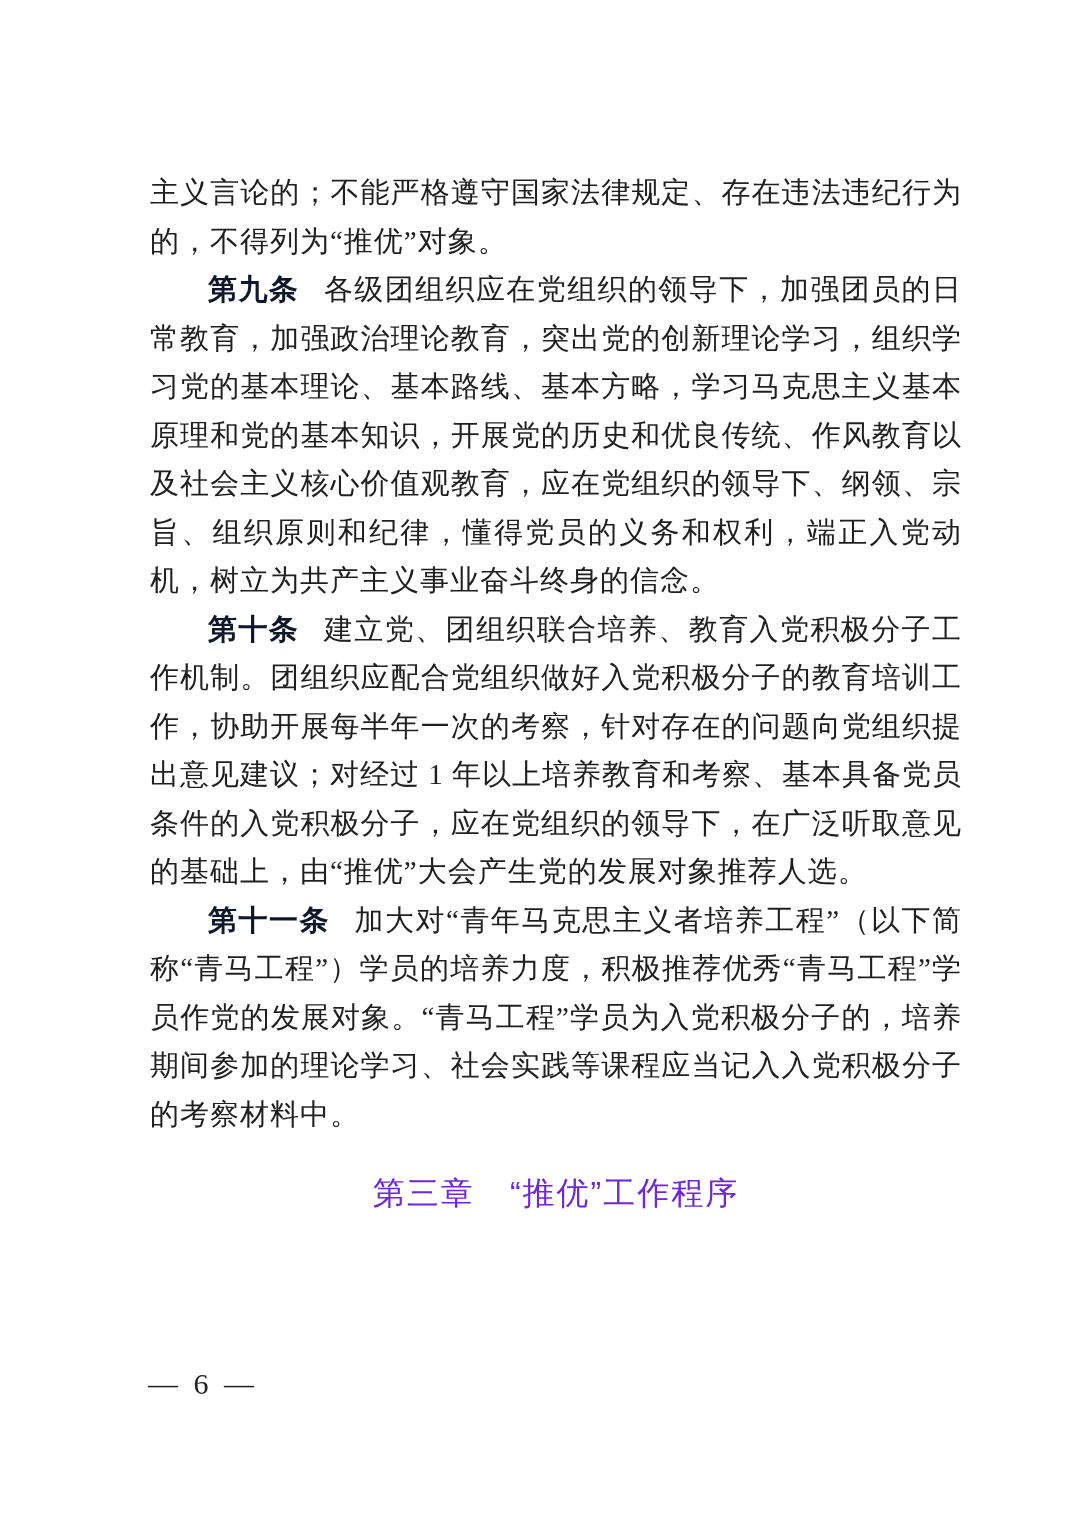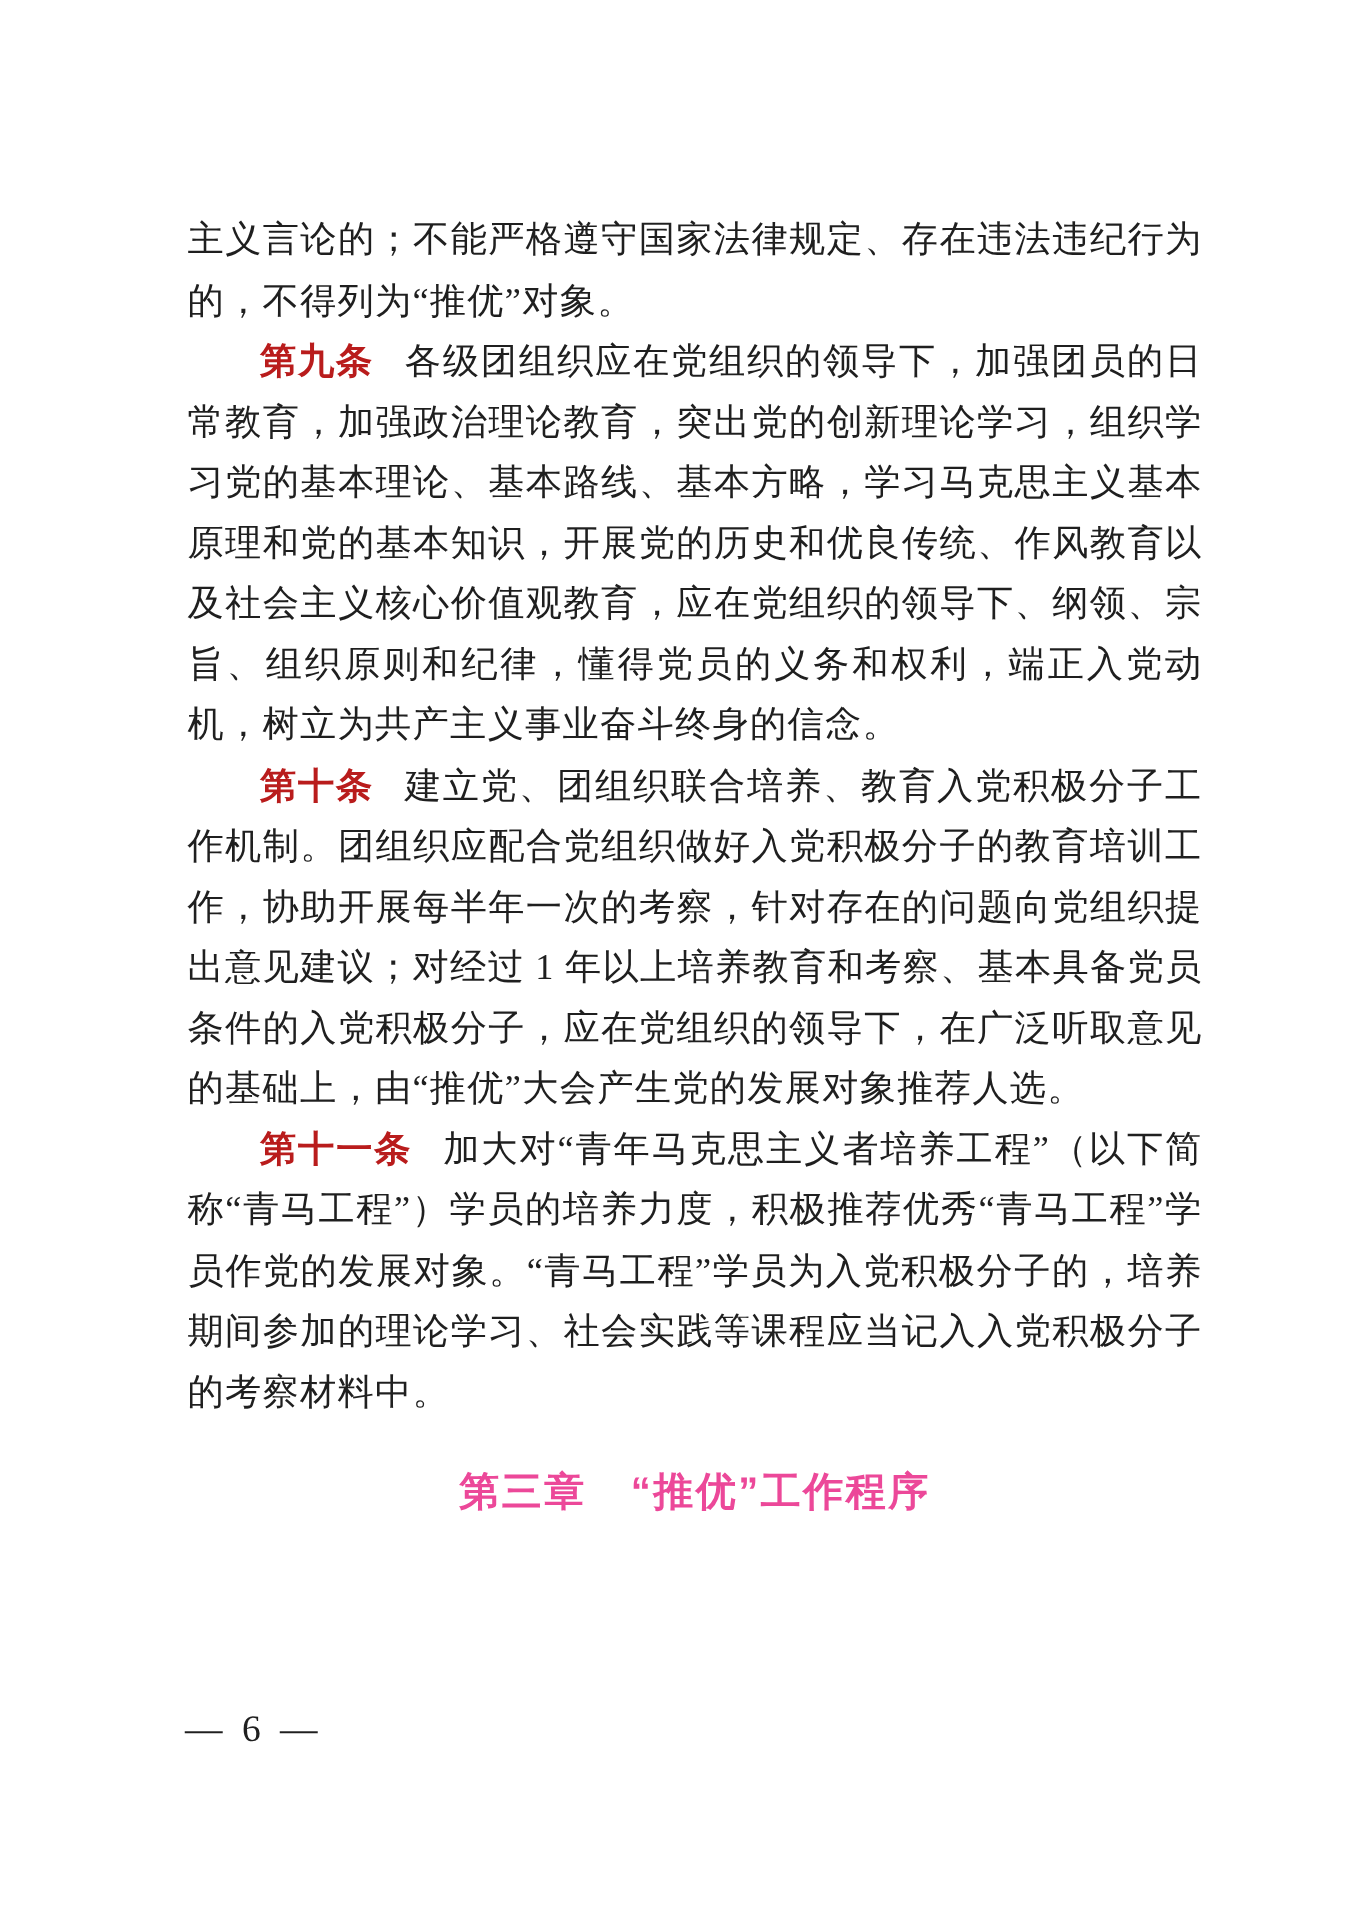--- a/index.html
+++ b/index.html
@@ -30,30 +30,30 @@
     text-indent: 2em;
     color: #1f1f1f;
   }
   .para.continued {
     text-indent: 0;
   }
   .article-label {
     font-weight: bold;
     font-family: Liberation Serif, serif;
     margin-right: 0.85em;
-    color: #b91c1c;
+    color: #0f172a;
   }
   .chapter {
     margin: 27px 0 25px 0;
     font-size: 32px;
     line-height: 56px;
-    font-weight: bold;
+    font-weight: normal;
     font-family: "Liberation Sans", "DejaVu Sans", sans-serif;
     text-align: center;
-    color: #ec4899;
+    color: #6d28d9;
     letter-spacing: 2px;
   }
   .chapter-gap { display: inline-block; width: 1.1em; }
   .page-footer {
     position: absolute;
     left: 148px;
     top: 1364px;
     font-size: 30px;
     line-height: 40px;
     letter-spacing: 4px;

